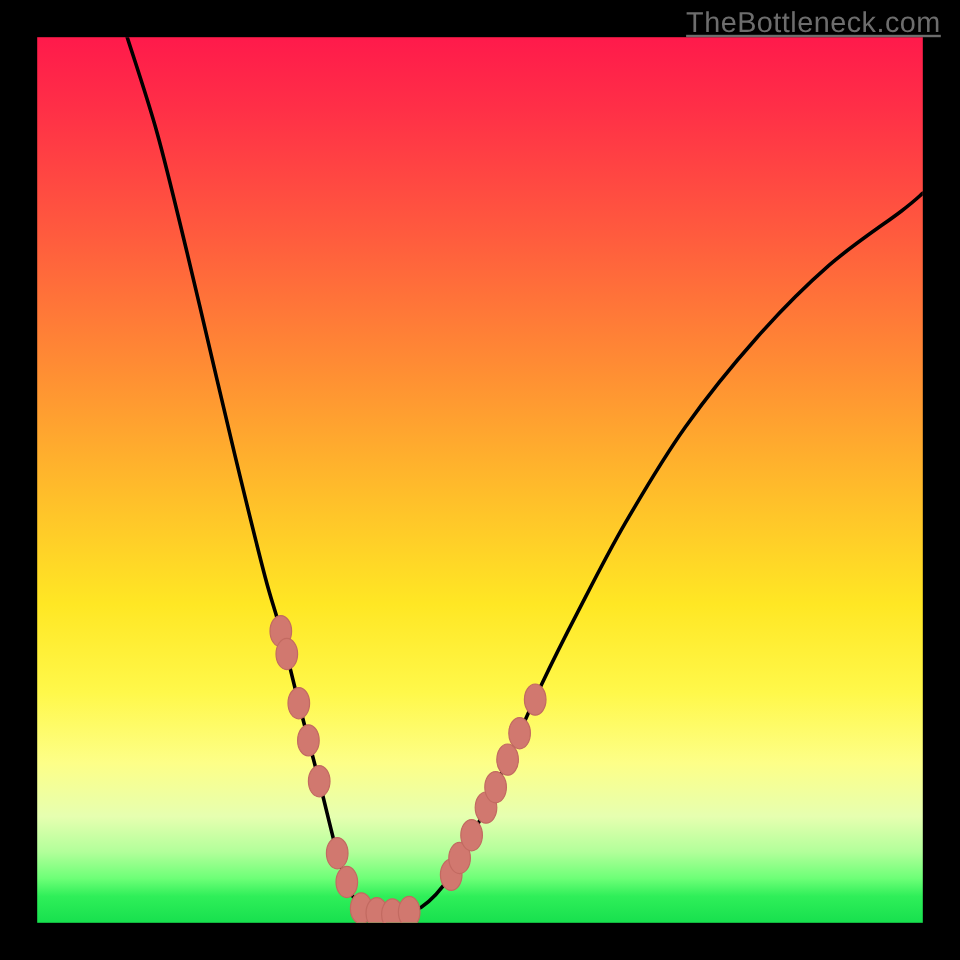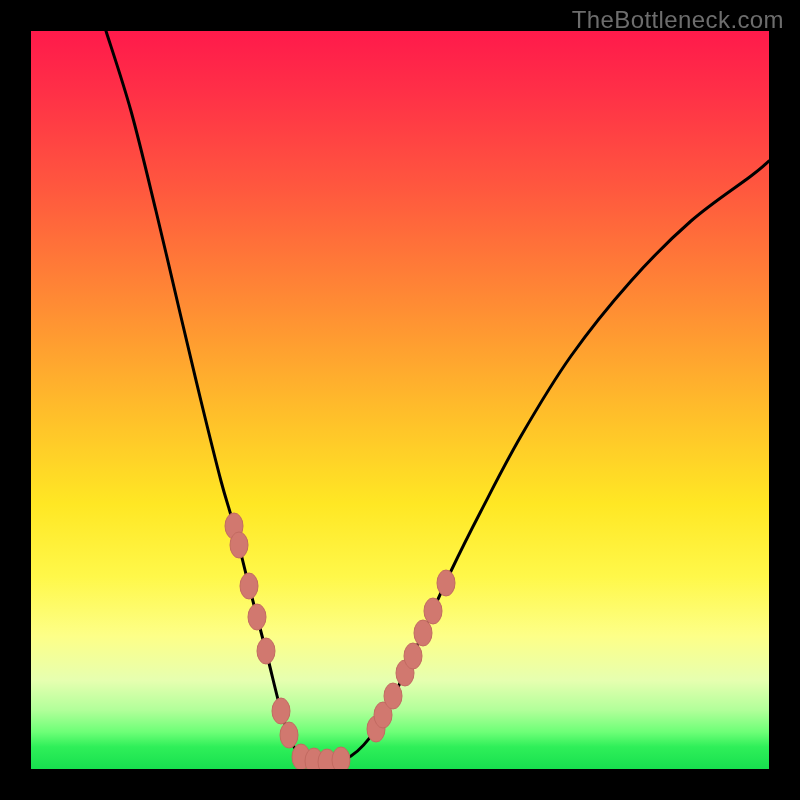--- a/index.html
+++ b/index.html
@@ -43,20 +43,21 @@
   }
   .watermark {
     position: absolute;
     top: 6px;
     right: 16px;
     color: #6d6d6d;
     font-size: 24px;
     font-weight: 500;
     letter-spacing: 0.4px;
     user-select: none;
+    text-decoration: underline;
   }
   svg.overlay {
     position: absolute;
     left: 31px;
     top: 31px;
     width: 738px;
     height: 738px;
     pointer-events: none;
   }
   .curve {

